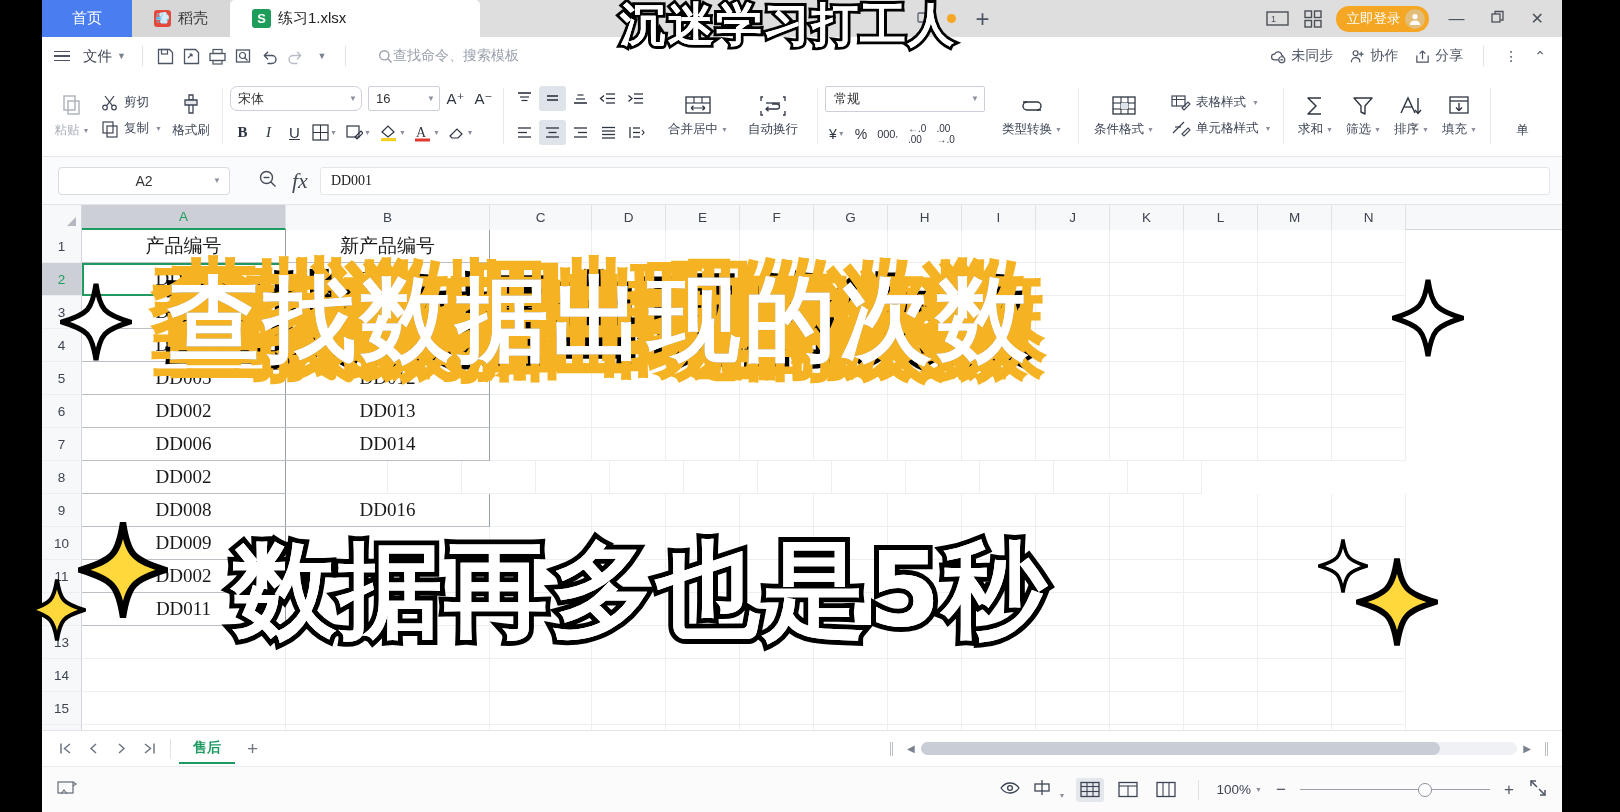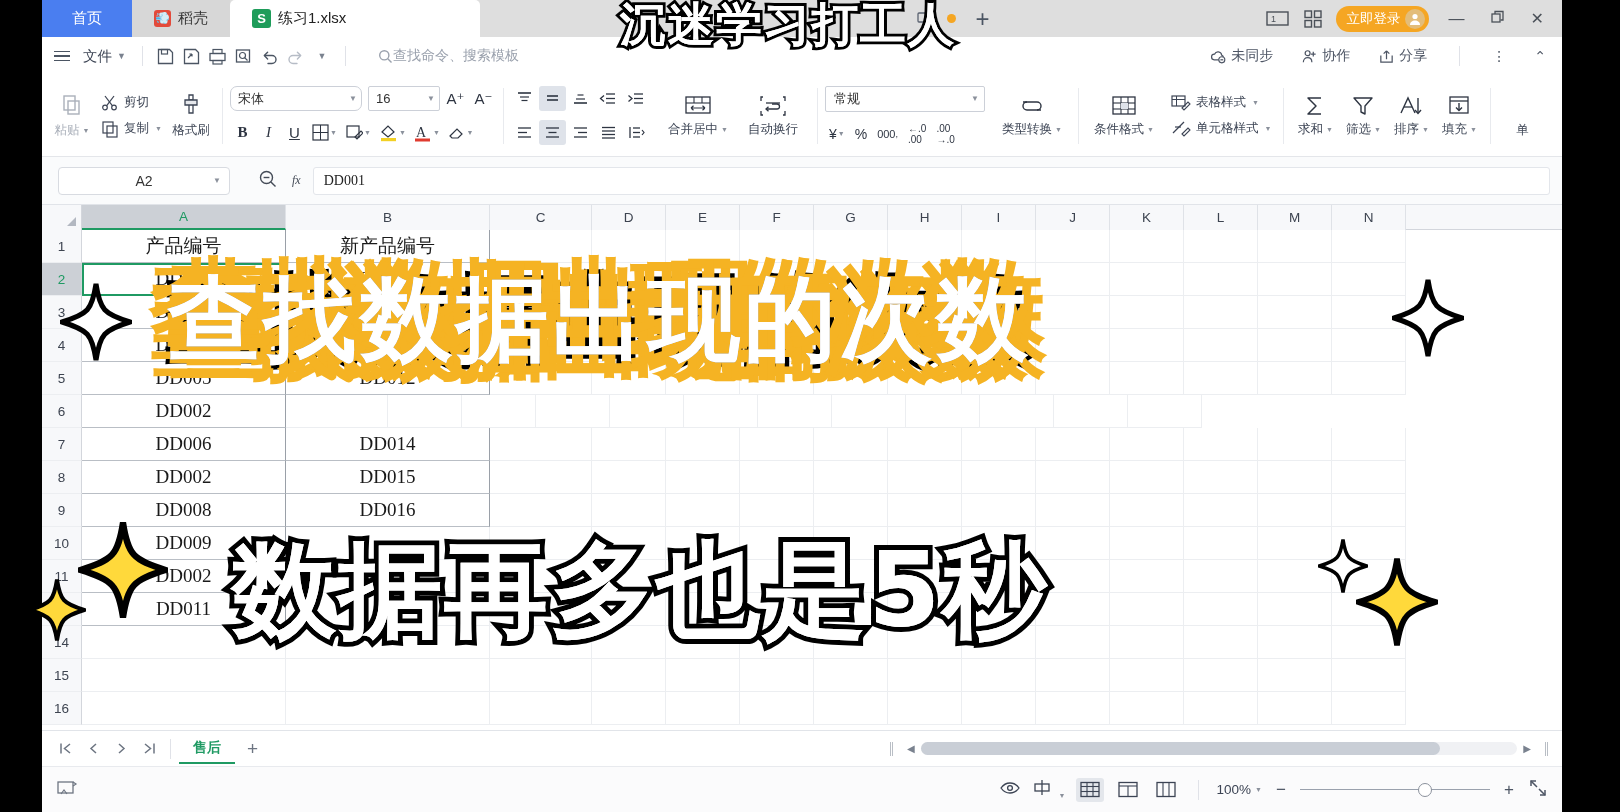--- a/index.html
+++ b/index.html
@@ -109,21 +109,21 @@
   .mi.sel {
     background: #1e9c5a; color: #fff;
     border-radius: 13px; padding: 4px 17px;
   }
   .searchbox {
     display: flex; align-items: center; gap: 0;
     margin-left: 22px; color: #9aa1ad; font-size: 14px; white-space: nowrap;
   }
   .menubar-right {
     margin-left: auto; display: flex; align-items: center;
-    gap: 16px; padding-right: 10px; color: #4d5564; font-size: 14px;
+    gap: 4px; padding-right: 10px; color: #4d5564; font-size: 14px;
   }
   .mbr-item { display: flex; align-items: center; gap: 4px; padding: 0 6px; white-space: nowrap; }
 
   
   .ribbon {
     position: absolute; left: 0; top: 75px;
     width: 1520px; height: 82px;
     background: #fff;
     border-bottom: 1px solid #e4e6ea;
     display: flex; align-items: center;
@@ -186,21 +186,21 @@
   }
   .namebox {
     margin-left: 16px;
     width: 172px; height: 28px;
     background: #fff; border: 1px solid #d8dbe1; border-radius: 4px;
     display: flex; align-items: center; justify-content: center;
     position: relative; font-size: 14px; color: #333;
   }
   .namebox .nb-caret { position: absolute; right: 8px; font-size: 8px; color: #8b919c; }
   .fx-icons { display: flex; align-items: center; gap: 14px; margin-left: 28px; color: #444b57; }
-  .fx-label { font-style: italic; font-size: 12px; font-family: "Liberation Serif", serif; }
+  .fx-label { font-style: italic; font-size: 22px; font-family: "Liberation Serif", serif; }
   .formula-input {
     flex: 1; height: 28px; margin: 0 12px 0 12px;
     background: #fff; border: 1px solid #e3e6eb; border-radius: 3px;
     display: flex; align-items: center; padding-left: 10px;
     font-size: 14px; color: #222; font-family: "Liberation Serif", serif;
   }
 
   
   .gridwrap {
     position: absolute; left: 0; top: 205px;
@@ -981,20 +981,21 @@
           <div class="cell blank" style="width:74px"></div>
           <div class="cell blank" style="width:74px"></div>
           <div class="cell blank" style="width:74px"></div>
           <div class="cell blank" style="width:74px"></div>
           <div class="cell blank" style="width:74px"></div>
         </div>
 
         <div class="row">
           <div class="rh">6</div>
           <div class="cell filled" style="width:204px">DD002</div>
+          <div class="cell filled" style="width:204px">DD013</div>
           <div class="cell blank" style="width:102px"></div>
           <div class="cell blank" style="width:74px"></div>
           <div class="cell blank" style="width:74px"></div>
           <div class="cell blank" style="width:74px"></div>
           <div class="cell blank" style="width:74px"></div>
           <div class="cell blank" style="width:74px"></div>
           <div class="cell blank" style="width:74px"></div>
           <div class="cell blank" style="width:74px"></div>
           <div class="cell blank" style="width:74px"></div>
           <div class="cell blank" style="width:74px"></div>
@@ -1016,21 +1017,20 @@
           <div class="cell blank" style="width:74px"></div>
           <div class="cell blank" style="width:74px"></div>
           <div class="cell blank" style="width:74px"></div>
           <div class="cell blank" style="width:74px"></div>
           <div class="cell blank" style="width:74px"></div>
         </div>
 
         <div class="row">
           <div class="rh">8</div>
           <div class="cell filled" style="width:204px">DD002</div>
-          <div class="cell filled" style="width:204px">DD015</div>
           <div class="cell blank" style="width:102px"></div>
           <div class="cell blank" style="width:74px"></div>
           <div class="cell blank" style="width:74px"></div>
           <div class="cell blank" style="width:74px"></div>
           <div class="cell blank" style="width:74px"></div>
           <div class="cell blank" style="width:74px"></div>
           <div class="cell blank" style="width:74px"></div>
           <div class="cell blank" style="width:74px"></div>
           <div class="cell blank" style="width:74px"></div>
           <div class="cell blank" style="width:74px"></div>
@@ -1103,20 +1103,37 @@
           <div class="cell blank" style="width:74px"></div>
           <div class="cell blank" style="width:74px"></div>
           <div class="cell blank" style="width:74px"></div>
           <div class="cell blank" style="width:74px"></div>
           <div class="cell blank" style="width:74px"></div>
           <div class="cell blank" style="width:74px"></div>
           <div class="cell blank" style="width:74px"></div>
           <div class="cell blank" style="width:74px"></div>
         </div>
 
+        <div class="row">
+          <div class="rh">13</div>
+          <div class="cell blank" style="width:204px"></div>
+          <div class="cell blank" style="width:204px"></div>
+          <div class="cell blank" style="width:102px"></div>
+          <div class="cell blank" style="width:74px"></div>
+          <div class="cell blank" style="width:74px"></div>
+          <div class="cell blank" style="width:74px"></div>
+          <div class="cell blank" style="width:74px"></div>
+          <div class="cell blank" style="width:74px"></div>
+          <div class="cell blank" style="width:74px"></div>
+          <div class="cell blank" style="width:74px"></div>
+          <div class="cell blank" style="width:74px"></div>
+          <div class="cell blank" style="width:74px"></div>
+          <div class="cell blank" style="width:74px"></div>
+          <div class="cell blank" style="width:74px"></div>
+        </div>
 
         <div class="row">
           <div class="rh">14</div>
           <div class="cell blank" style="width:204px"></div>
           <div class="cell blank" style="width:204px"></div>
           <div class="cell blank" style="width:102px"></div>
           <div class="cell blank" style="width:74px"></div>
           <div class="cell blank" style="width:74px"></div>
           <div class="cell blank" style="width:74px"></div>
           <div class="cell blank" style="width:74px"></div>

